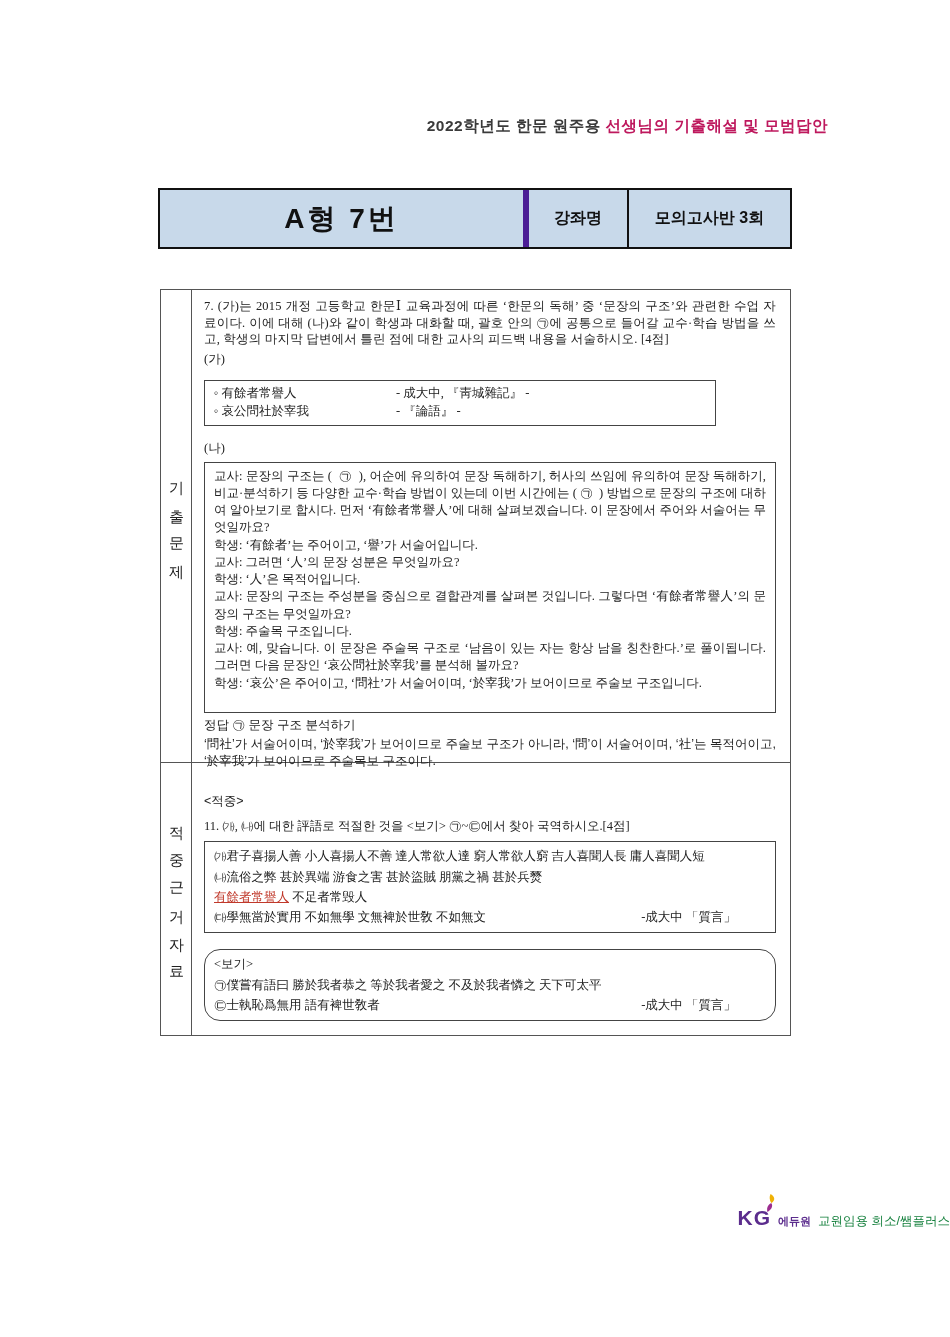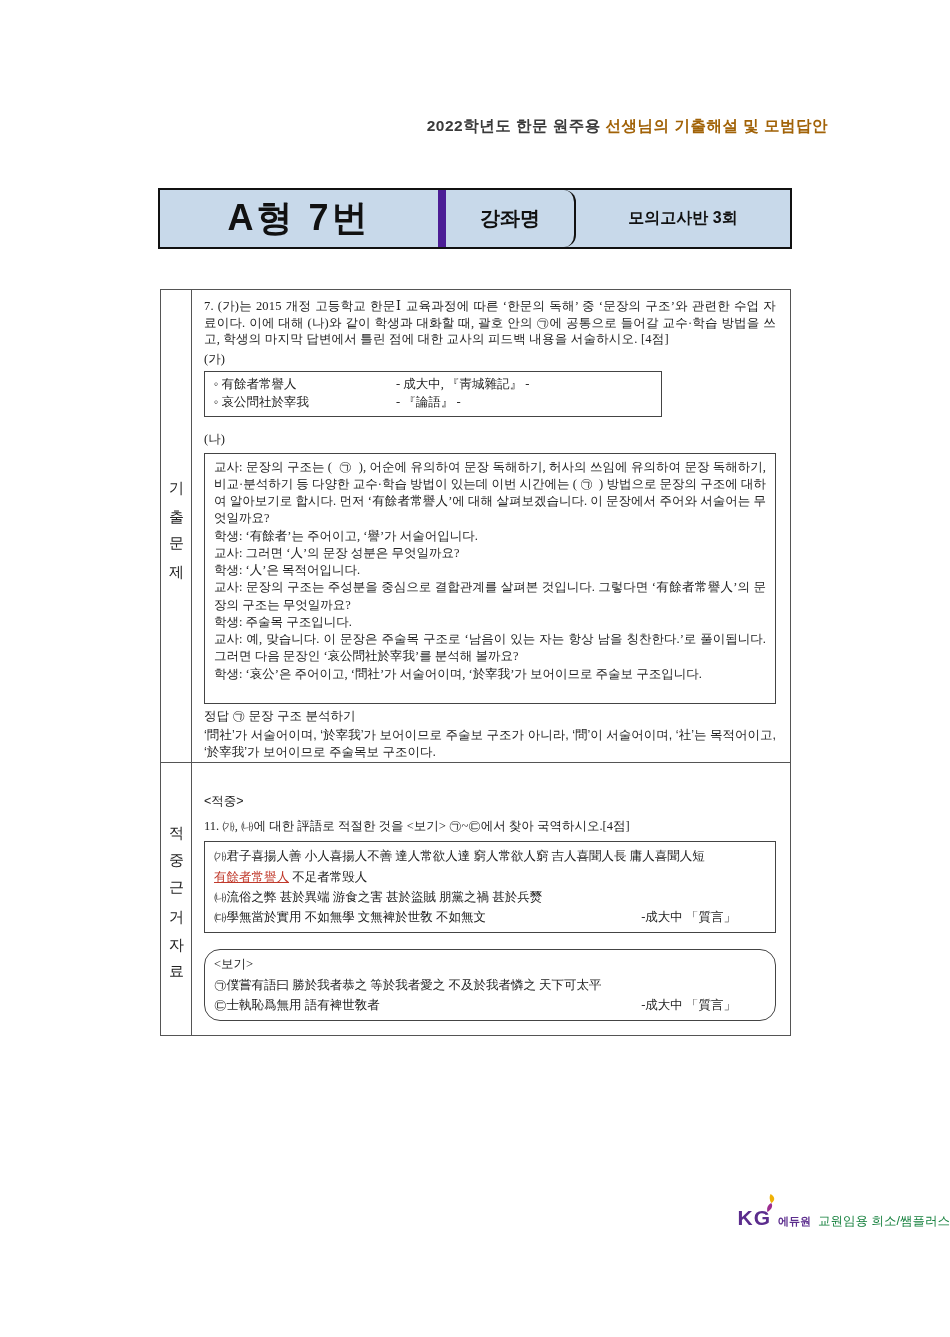--- a/index.html
+++ b/index.html
@@ -11,32 +11,32 @@
   }
 
   
   .page-header {
     position:absolute; top:116px; left:0; width:828px;
     text-align:right;
     font-family:"Liberation Sans","DejaVu Sans",sans-serif;
     font-weight:bold; font-size:15.5px; letter-spacing:0.5px;
     color:#3a3a3a;
   }
-  .page-header .green { color:#a16207; }
+  .page-header .green { color:#be185d; }
 
   
   .info-table {
     position:absolute; left:158px; top:188px; width:634px; height:61px;
     display:flex; background:#c8d9ea; border:2px solid #111;
     font-family:"Liberation Sans","DejaVu Sans",sans-serif; font-weight:bold;
     color:#111;
   }
   .info-cell { display:flex; align-items:center; justify-content:center; }
-  .info-c1 { width:286px; border-right:8px solid #4c1d95; font-size:36px; letter-spacing:3px; }
-  .info-c2 { width:130px; border-right:2px solid #111; font-size:20px;border-radius:12px; }
+  .info-c1 { width:369px; border-right:6px solid #4c1d95; font-size:28px; letter-spacing:3px; }
+  .info-c2 { width:100px; border-right:2px solid #111; font-size:16px; }
   .info-c3 { flex:1; font-size:16px; }
 
   
   .main-table {
     position:absolute; left:160px; top:289px; width:631px; height:747px;
     border:1px solid #555; display:flex; flex-direction:column;
     background:#fff;
   }
   .mt-row { display:flex; min-height:0; }
   .mt-row1 { height:473px; border-bottom:1px solid #555; }
@@ -49,21 +49,21 @@
     writing-mode:vertical-rl; text-orientation:upright;
     font-size:15px; letter-spacing:13px; color:#222;
     font-family:"Liberation Sans","DejaVu Sans",sans-serif;
   }
   .content-cell { flex:1; padding:8px 14px 0 12px; font-size:12.5px; line-height:1.33; min-width:0; }
 
   .q-text { text-align:justify; letter-spacing:0.2px; }
   .label-line { margin-top:3px; }
 
   .hanzi-box {
-    border:1px solid #444; width:458px; margin-top:3px;
+    border:1px solid #444; width:512px; margin-top:12px;
     padding:3px 9px 4px 9px;
   }
   .hanzi-row { display:flex; line-height:1.5; }
   .hanzi-row .t { width:182px; flex:0 0 auto; }
 
   .dialogue-box {
     border:1px solid #444; margin-top:5px;
     padding:5px 9px 20px 9px;
     white-space:pre-wrap; text-align:justify;
     line-height:1.38;
@@ -148,24 +148,24 @@
   <div class="mt-row mt-row2">
     <div class="side-cell">
       <div class="side-label">적중근거자료</div>
     </div>
     <div class="content-cell row2-content">
       <div class="tag-line">&lt;적중&gt;</div>
       <div class="q11-line">11. ㈎, ㈏에 대한 評語로 적절한 것을 &lt;보기&gt; ㉠~㉢에서 찾아 국역하시오.[4점]</div>
 
       <div class="passage-box">
         <div>㈎君子喜揚人善 小人喜揚人不善 達人常欲人達 窮人常欲人窮 吉人喜聞人長 庸人喜聞人短</div>
+        <div>㈏流俗之弊 甚於異端 游食之害 甚於盜賊 朋黨之禍 甚於兵燹</div>
         <div>
           <span class="red-underlined">有餘者常譽人</span><span> 不足者常毁人</span>
         </div>
-        <div>㈏流俗之弊 甚於異端 游食之害 甚於盜賊 朋黨之禍 甚於兵燹</div>
         <div class="flex-line">
           <span>㈐學無當於實用 不如無學 文無裨於世敎 不如無文</span>
           <span class="src">-成大中 「質言」</span>
         </div>
       </div>
 
       <div class="bogi-box">
         <div>&lt;보기&gt;</div>
         <div>㉠僕嘗有語曰 勝於我者恭之 等於我者愛之 不及於我者憐之 天下可太平</div>
         <div class="flex-line">

